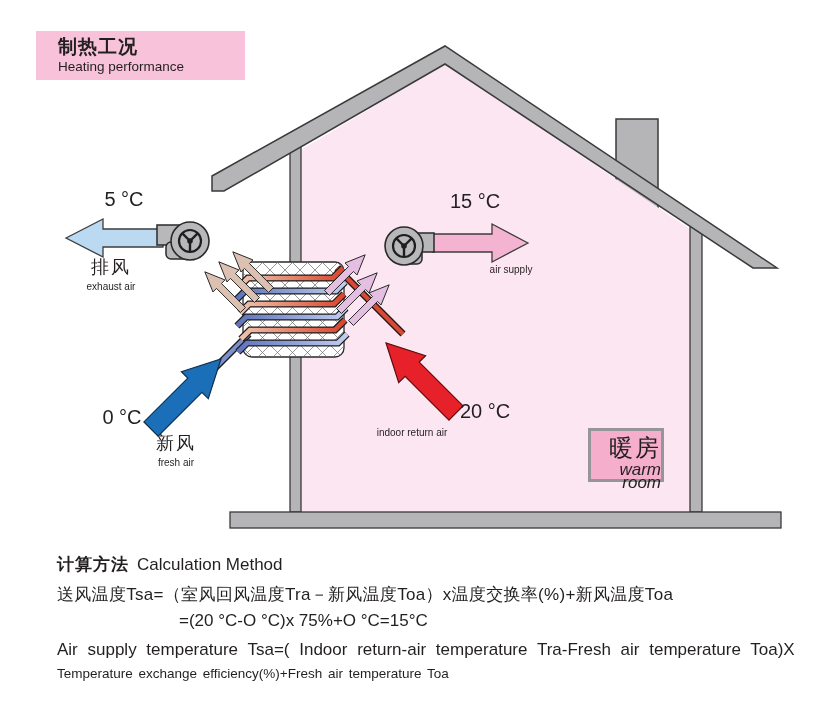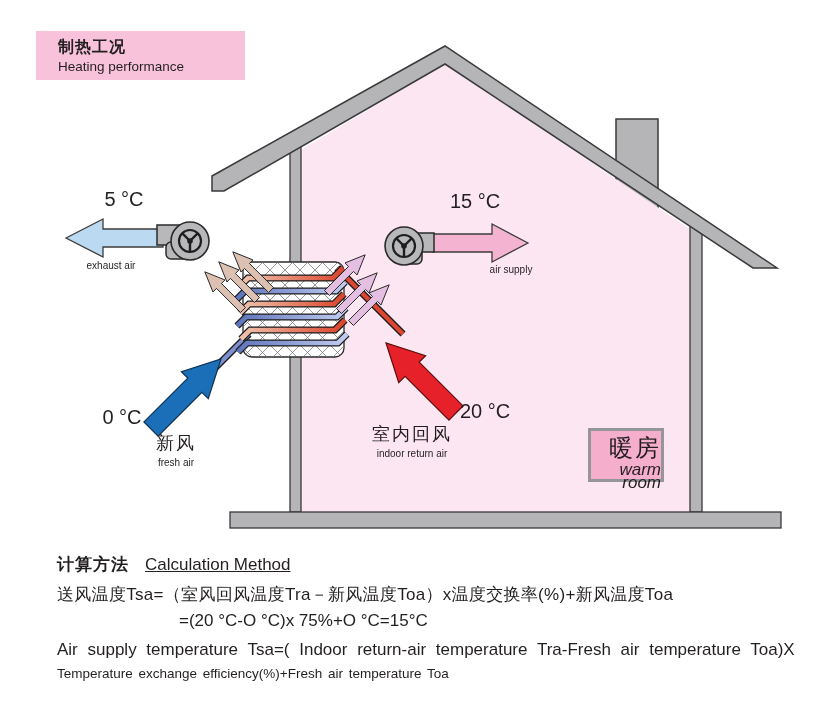--- a/index.html
+++ b/index.html
@@ -6,36 +6,36 @@
   .stage{
     position:relative;width:838px;height:713px;background:#ffffff;overflow:hidden;
     font-family:"Liberation Sans","DejaVu Sans",sans-serif;color:#231f20;
   }
   .stage svg{position:absolute;left:0;top:0;}
   .abs{position:absolute;}
   .header-box{
     left:36px;top:31px;width:209px;height:49px;background:#f8c3da;
     padding:4px 0 0 22px;box-sizing:border-box;
   }
-  .header-box .hz{font-size:16px;font-weight:bold;line-height:23px;letter-spacing:1px;}
+  .header-box .hz{font-size:19px;font-weight:bold;line-height:23px;letter-spacing:1px;}
   .header-box .he{font-size:13.5px;line-height:17px;}
   .temp{font-size:20px;text-align:center;white-space:nowrap;}
   .lblstack{text-align:center;}
   .lblstack .zh{font-size:18px;letter-spacing:2px;line-height:21px;}
   .lblstack .en{font-size:10px;line-height:18px;}
   .warm-room{
     left:588px;top:428px;width:76px;height:54px;box-sizing:border-box;
     background:#f6aecd;border:3px solid #96969a;text-align:right;
   }
   .warm-room .zh{font-size:24px;letter-spacing:2px;line-height:30px;margin-top:2px;}
   .warm-room .en{font-size:17px;line-height:13px;font-style:italic;}
   .calc{left:57px;top:553px;width:770px;}
   .calc .l1{font-size:17px;margin-bottom:7px;}
   .calc .l1 .hz{font-weight:bold;letter-spacing:1px;}
-  .calc .l1 .he{margin-left:16px;text-decoration:underline;}
+  .calc .l1 .he{margin-left:8px;}
   .calc .l2{font-size:17px;letter-spacing:0.3px;margin-bottom:5px;white-space:nowrap;}
   .calc .l3{font-size:17px;margin-left:122px;margin-bottom:9px;}
   .calc .l4{font-size:17px;word-spacing:5px;margin-bottom:6px;white-space:nowrap;}
   .calc .l5{font-size:13.5px;word-spacing:2px;}
 </style>
 </head>
 <body>
 
 <div class="stage">
 
@@ -131,31 +131,31 @@
     <div class="hz">制热工况</div>
     <div class="he">Heating performance</div>
   </div>
 
   <div class="abs temp" style="left:92px;top:188px;width:64px;">5 °C</div>
   <div class="abs temp" style="left:437px;top:190px;width:76px;">15 °C</div>
   <div class="abs temp" style="left:90px;top:406px;width:64px;">0 °C</div>
   <div class="abs temp" style="left:447px;top:400px;width:76px;">20 °C</div>
 
   <div class="abs lblstack" style="left:52px;top:257px;width:118px;">
+    <div class="zh">排风</div>
     <div class="en">exhaust air</div>
   </div>
   <div class="abs lblstack" style="left:452px;top:261px;width:118px;">
     <div class="en">air supply</div>
   </div>
   <div class="abs lblstack" style="left:118px;top:433px;width:116px;">
     <div class="zh">新风</div>
     <div class="en">fresh air</div>
   </div>
   <div class="abs lblstack" style="left:337px;top:424px;width:150px;">
-    <div class="zh">室内回风</div>
     <div class="en">indoor return air</div>
   </div>
 
   <div class="abs warm-room">
     <div class="zh">暖房</div>
     <div class="en">warm room</div>
   </div>
 
   <div class="abs calc">
     <div class="l1">

